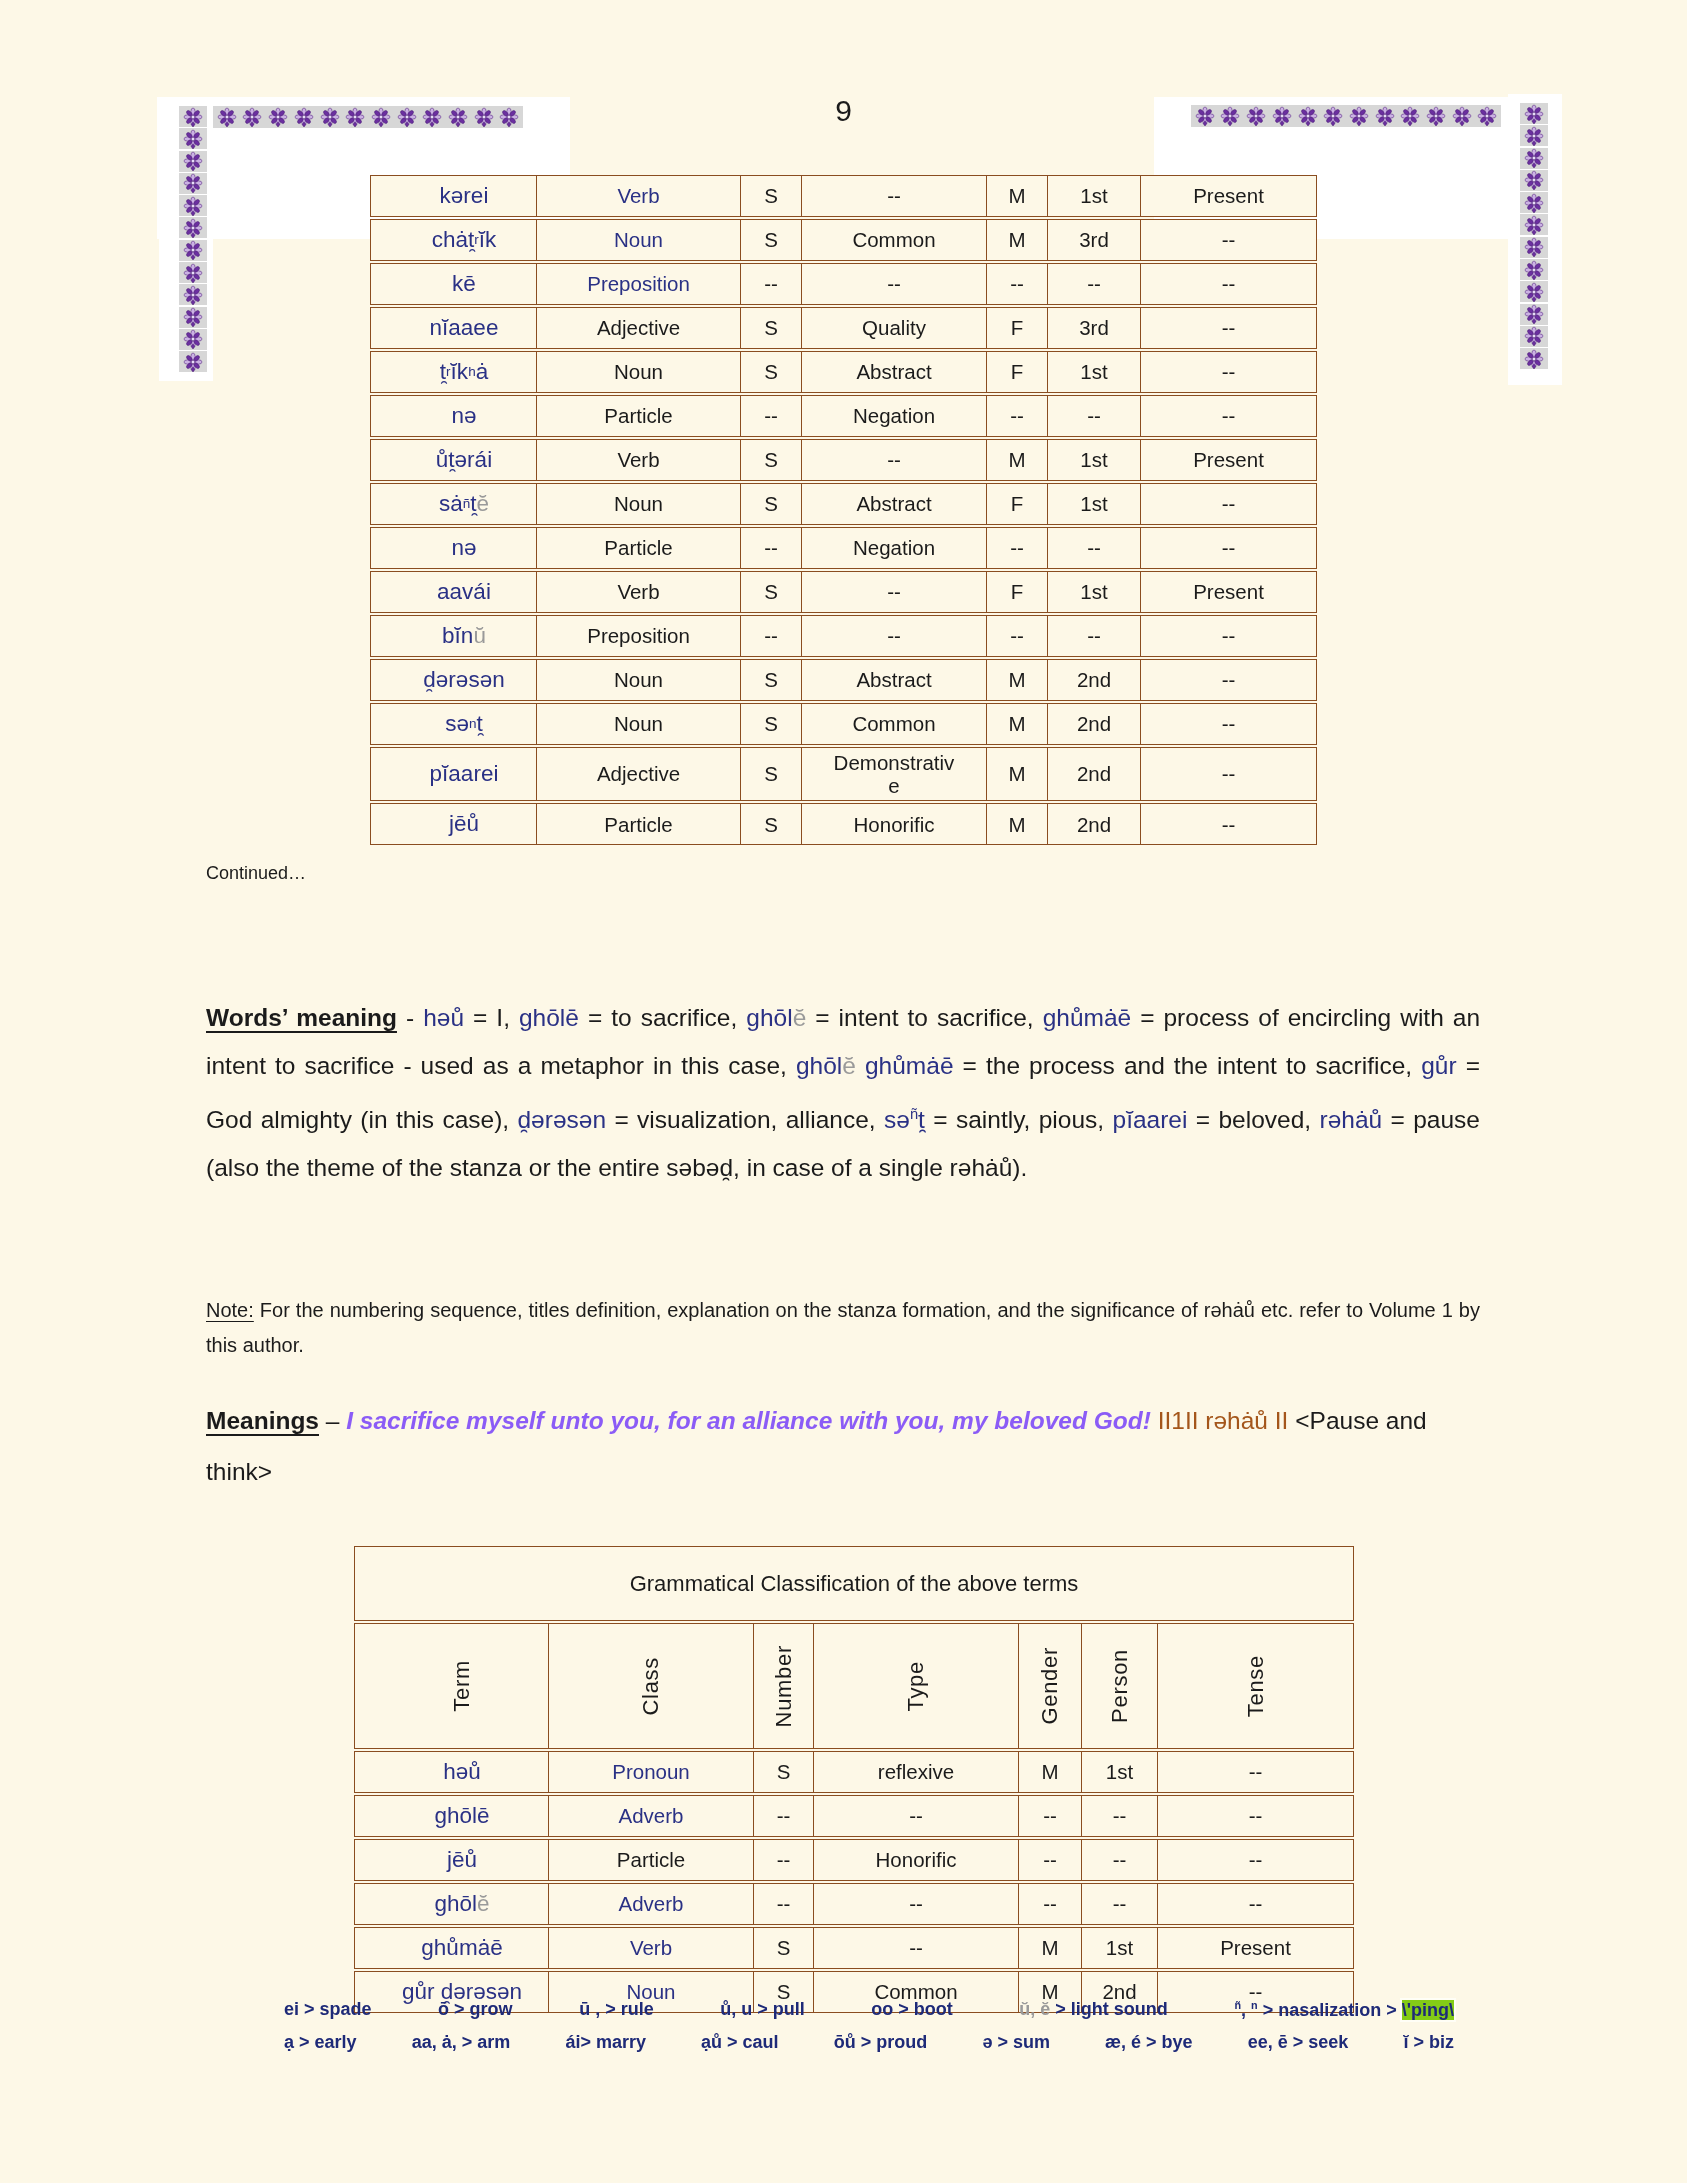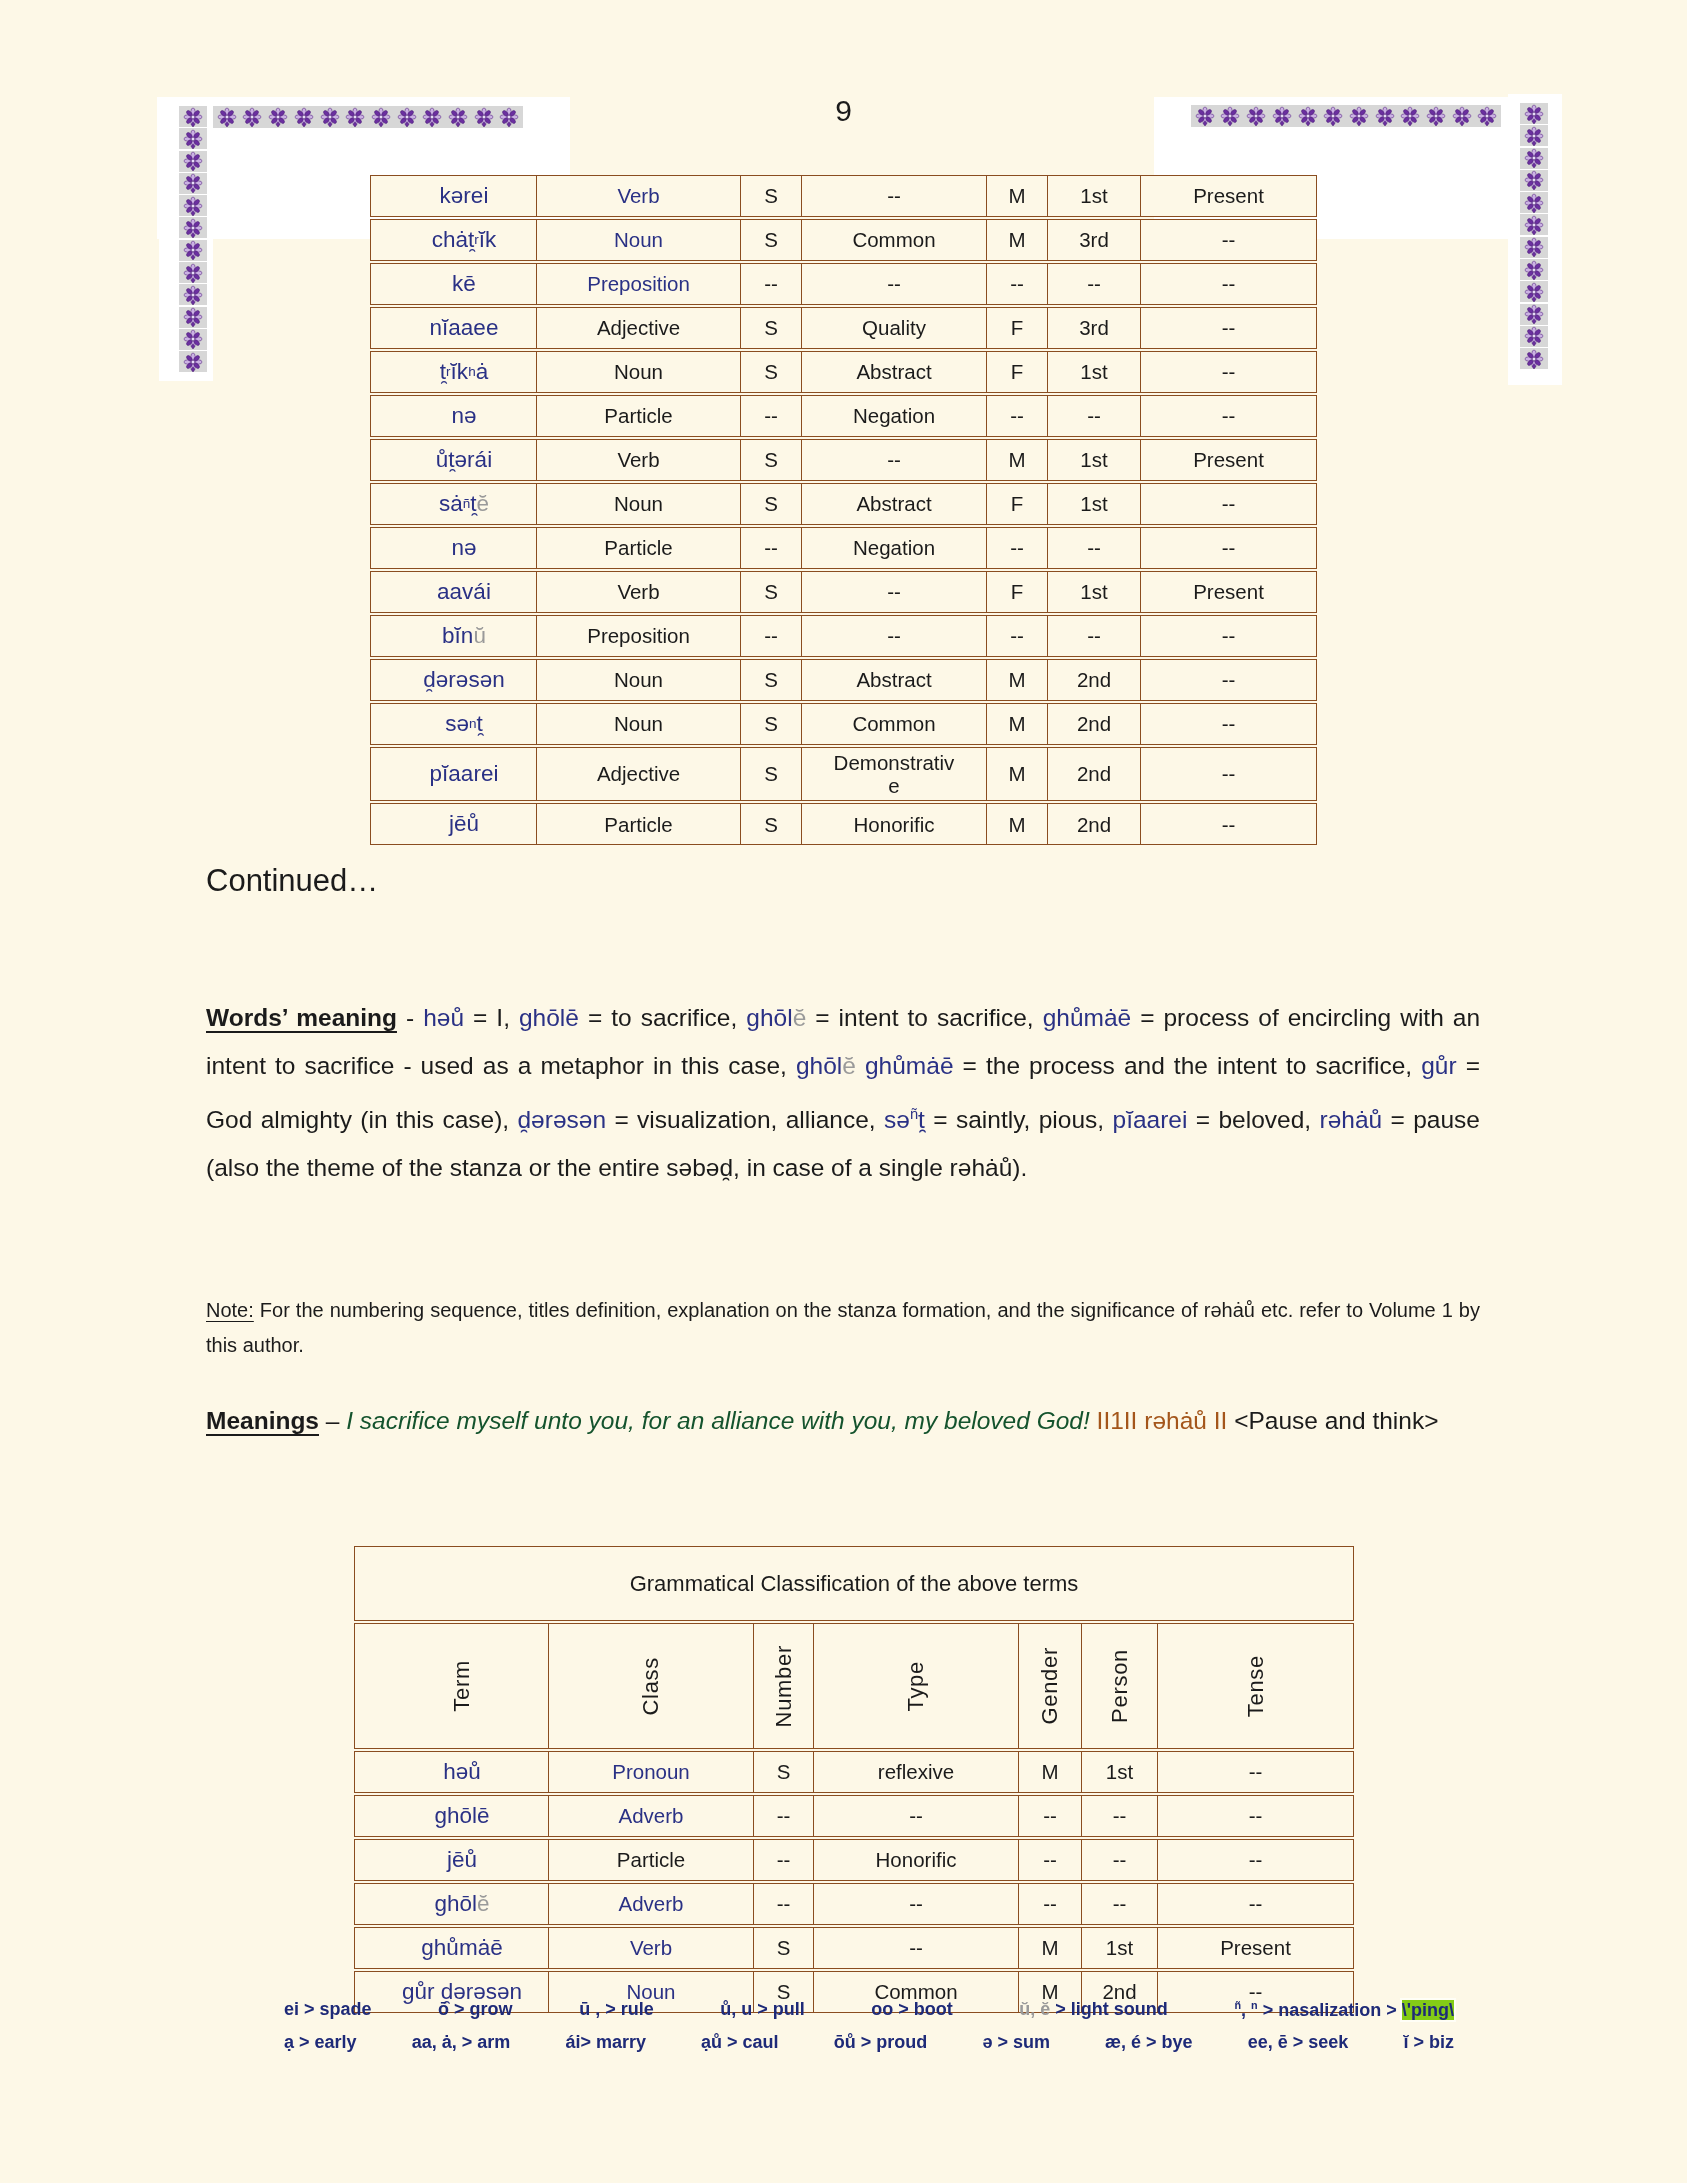--- a/index.html
+++ b/index.html
@@ -41,24 +41,24 @@
 
   
   .body-text{position:absolute;font-size:24.5px;line-height:48px;text-align:justify;}
   .run-blue{color:#2a3185;}
   .run-gray{color:#9a9a9a;}
   .run-sup{vertical-align:super;font-size:60%;}
   .run-supblue{vertical-align:super;font-size:60%;color:#2a3185;}
   .run-subblue{vertical-align:sub;font-size:60%;color:#2a3185;}
   .run-bold-ul{font-weight:bold;text-decoration:underline;text-decoration-thickness:2px;text-underline-offset:4.6px;}
   .run-ul{text-decoration:underline;text-decoration-thickness:1.3px;text-underline-offset:4px;}
-  .run-brown-italic{color:#14532d;font-style:italic;font-weight:400;}
+  .run-brown-italic{color:#8b5cf6;font-style:italic;font-weight:700;}
   .run-brown{color:#a4561b;}
   .run-hl{background:#84cc16;box-shadow:0 0 0 2px #fffef6;}
-  #continued{left:206px;top:863px;font-size:31px;}
+  #continued{left:206px;top:863px;font-size:18px;}
   #verse{left:206px;top:943px;width:1297px;font-size:26px;word-spacing:8.6px;line-height:1.3;}
   #words{left:206px;top:994px;width:1274px;}
   #note{left:206px;top:1293px;width:1274px;font-size:20px;line-height:35px;}
   #meanings{left:206px;top:1395px;width:1283px;line-height:51px;text-align:left;}
 
   
   .legend{position:absolute;left:284px;width:1170px;display:flex;justify-content:space-between;
           color:#1e2a78;font-size:18px;font-weight:700;}
   #legend1{top:2032px;}
   #legend2{top:1999px;}

